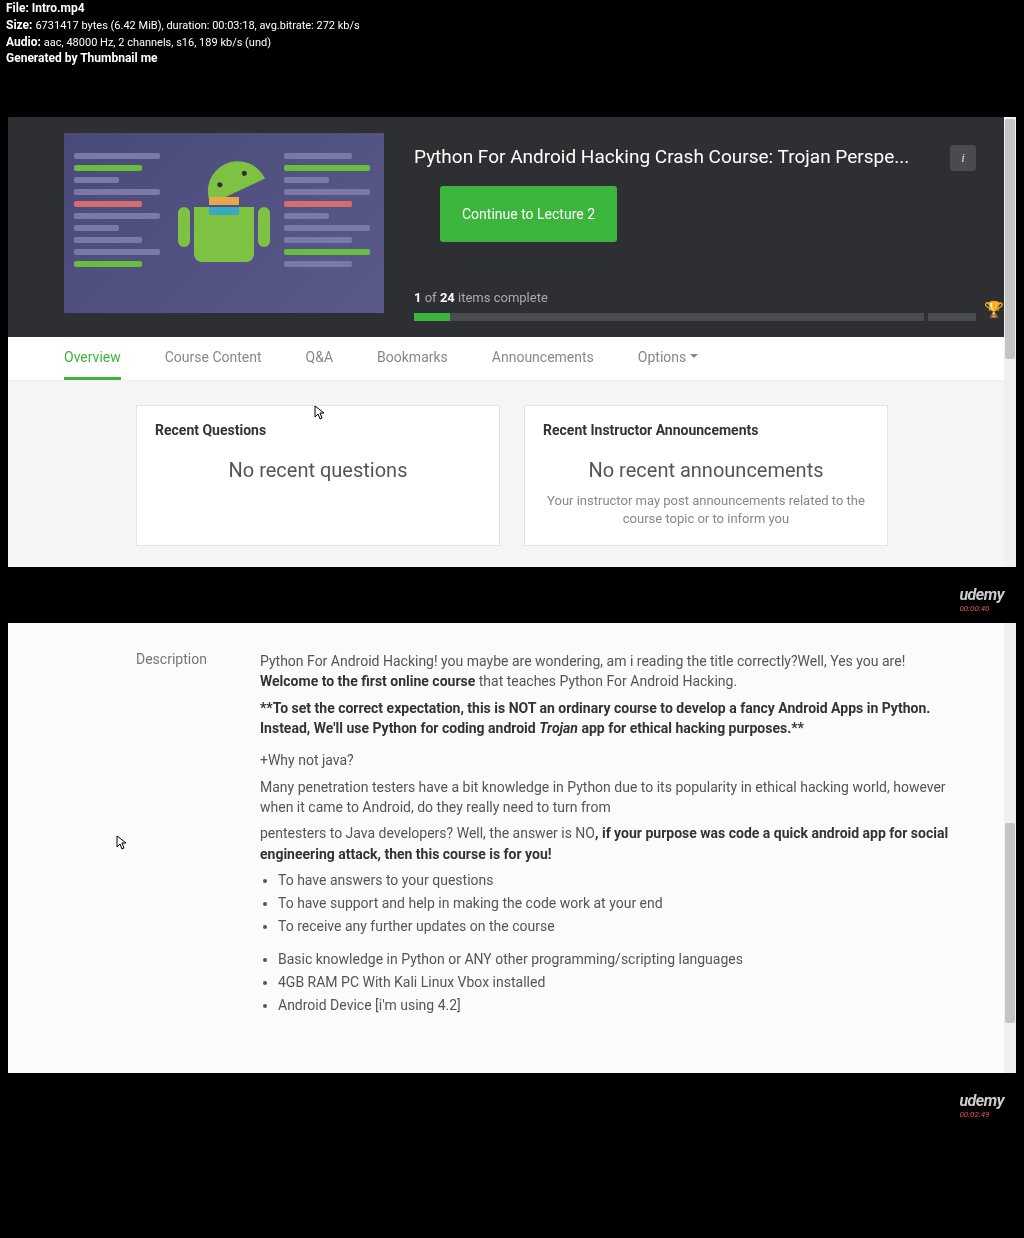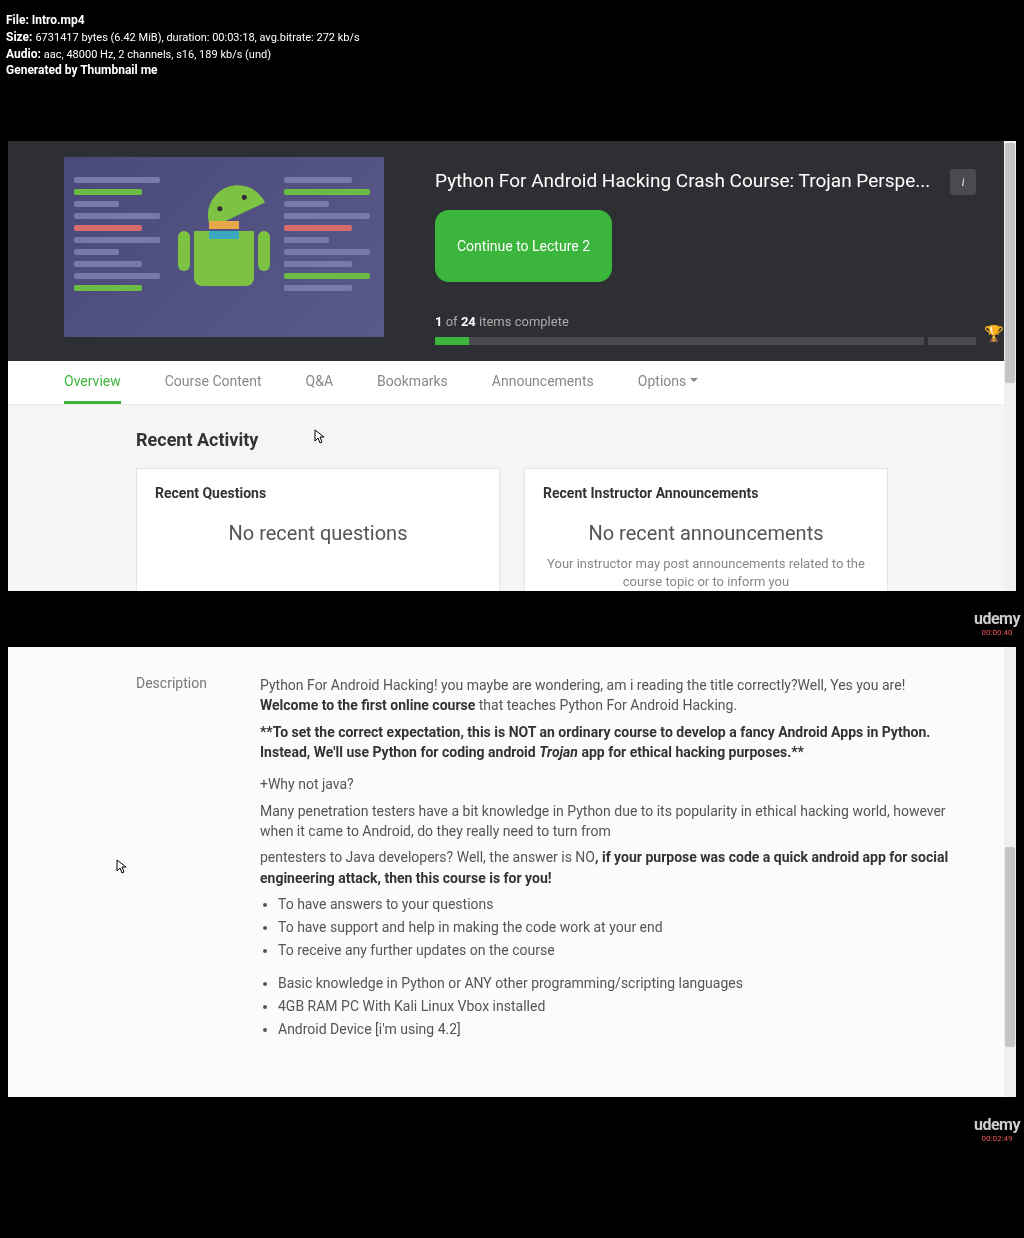--- a/index.html
+++ b/index.html
@@ -3,21 +3,21 @@
 <meta charset="utf-8">
 <style>
 * { margin: 0; padding: 0; box-sizing: border-box; }
 body {
   width: 1024px;
   background: #000;
   font-family: -apple-system, BlinkMacSystemFont, "Segoe UI", Roboto, sans-serif;
   color: #fff;
 }
 .meta-header {
-  padding: 12px 6px;
+  padding: 0 6px;
   font-size: 12px;
   line-height: 1.4;
   color: #fff;
   font-weight: bold;
 }
 .meta-line { white-space: nowrap; }
 .meta-label { font-weight: bold; }
 .meta-val { font-weight: normal; font-size: 11px; }
 
 .gap { height: 50px; background: #000; }
@@ -28,21 +28,20 @@
   position: relative;
   height: 450px;
   overflow: hidden;
 }
 
 .course-hero {
   background: #2e2f33;
   height: 220px;
   display: flex;
   position: relative;
-  gap: 21px;
 }
 .thumb-box {
   margin: 16px 0 0 56px;
   width: 320px;
   height: 180px;
   background: linear-gradient(135deg, #4a4a7a 0%, #5a5a8a 100%);
   position: relative;
   overflow: hidden;
 }
 .thumb-box .code-lines {
@@ -148,24 +147,25 @@
   align-items: center;
   justify-content: center;
   color: #ddd;
   font-family: Georgia, serif;
   font-style: italic;
   font-size: 13px;
 }
 .continue-btn {
   background: #3cb53c;
   color: #fff;
-  padding: 28px 22px;
-  border-radius: 14px;
+  padding: 20px 22px;
+  border-radius: 3px;
   display: inline-block;
   font-size: 14px;
+  margin-left: 26px;
 }
 .progress-row {
   position: absolute;
   bottom: 16px;
   left: 30px;
   right: 40px;
 }
 .progress-text {
   color: #aaa;
   font-size: 13px;
@@ -292,24 +292,25 @@
 }
 .scrollbar .thumb {
   position: absolute;
   left: 1px; right: 1px;
   background: #c4c4c4;
   border-radius: 2px;
 }
 
 .watermark {
   position: absolute;
-  right: 4px;
+  right: 20px;
   bottom: 6px;
-  text-align: center;
+  text-align: left;
   color: #ccc;
+  font-style: italic;
 }
 .wm-logo {
   font-size: 16px;
   font-weight: bold;
   letter-spacing: -0.5px;
 }
 .wm-time {
   font-size: 8px;
   color: #e55;
 }
@@ -450,21 +451,20 @@
   <div class="tabs">
     <div class="tab active">Overview</div>
     <div class="tab">Course Content</div>
     <div class="tab">Q&amp;A</div>
     <div class="tab">Bookmarks</div>
     <div class="tab">Announcements</div>
     <div class="tab"><span>Options</span><span class="chev"></span></div>
   </div>
 
   <div class="body-section">
-    <div class="recent-title">Recent Activity</div>
     <div class="cards">
       <div class="card">
         <div class="card-head">Recent Questions</div>
         <div class="card-big">No recent questions</div>
       </div>
       <div class="card">
         <div class="card-head">Recent Instructor Announcements</div>
         <div class="card-big">No recent announcements</div>
         <div class="card-sub">Your instructor may post announcements related to the course topic or to inform you</div>
       </div>

